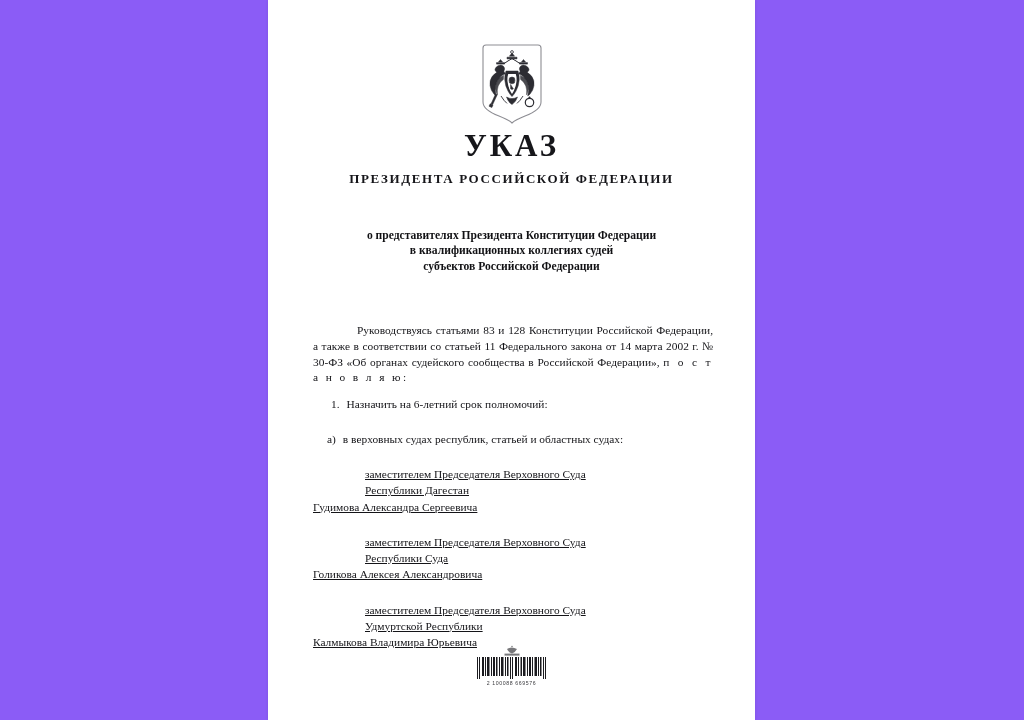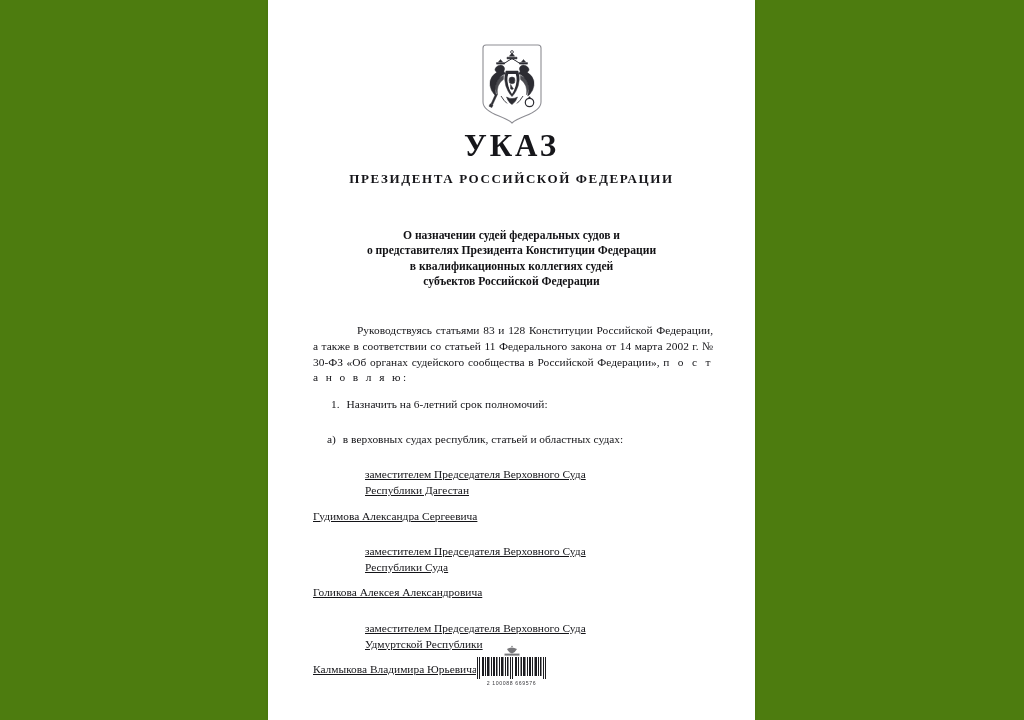--- a/index.html
+++ b/index.html
@@ -11,21 +11,21 @@
     height: 720px;
     background: #e7e7e7;
     font-family: "Liberation Serif", "DejaVu Serif", serif;
     overflow: hidden;
   }
 
   #viewer {
     position: relative;
     width: 1024px;
     height: 720px;
-    background: #4d7c0f;
+    background: #8b5cf6;
   }
 
   
   #page {
     position: absolute;
     left: 268px;
     top: 0;
     width: 487px;
     height: 720px;
     background: #ffffff;
@@ -127,21 +127,21 @@
   .entry .post {
     padding-left: 52px;
     white-space: nowrap;
   }
   .entry .court {
     padding-left: 52px;
     white-space: nowrap;
   }
   .entry .person {
     padding-left: 0px;
-    margin-top: 10px;
+    margin-top: 1px;
     white-space: nowrap;
   }
 
   
   .barcode-wrap {
     position: absolute;
     left: 0;
     right: 0;
     top: 645px;
     display: flex;
@@ -215,21 +215,20 @@
           <path d="M27.5 53 q5.5 3.2 11 0 q-1.5 5 -5.5 7.6 q-4 -2.6 -5.5 -7.6 Z"></path>
           <path d="M22 52 q3 5 6 7.4 M44 52 q-3 5 -6 7.4" fill="none" stroke-width="0.9"></path>
         </g>
       </svg>
     </div>
 
     <div class="doc-title">УКАЗ</div>
     <div class="doc-subtitle">ПРЕЗИДЕНТА РОССИЙСКОЙ ФЕДЕРАЦИИ</div>
 
     <div class="heading-block">
-      <div>О назначении судей федеральных судов и</div>
       <div>о представителях Президента Конституции Федерации</div>
       <div>в квалификационных коллегиях судей</div>
       <div>субъектов Российской Федерации</div>
     </div>
 
     <div class="body-col">
 
       <p class="preamble"><span>Руководствуясь статьями 83 и 128 Конституции Российской Федерации, а также в соответствии со статьей 11 Федерального закона от 14 марта 2002 г. № 30-ФЗ «Об органах судейского сообщества в Российской Федерации», </span><span class="spaced">п о с т а н о в л я ю:</span></p>
 
       <div class="clause">

